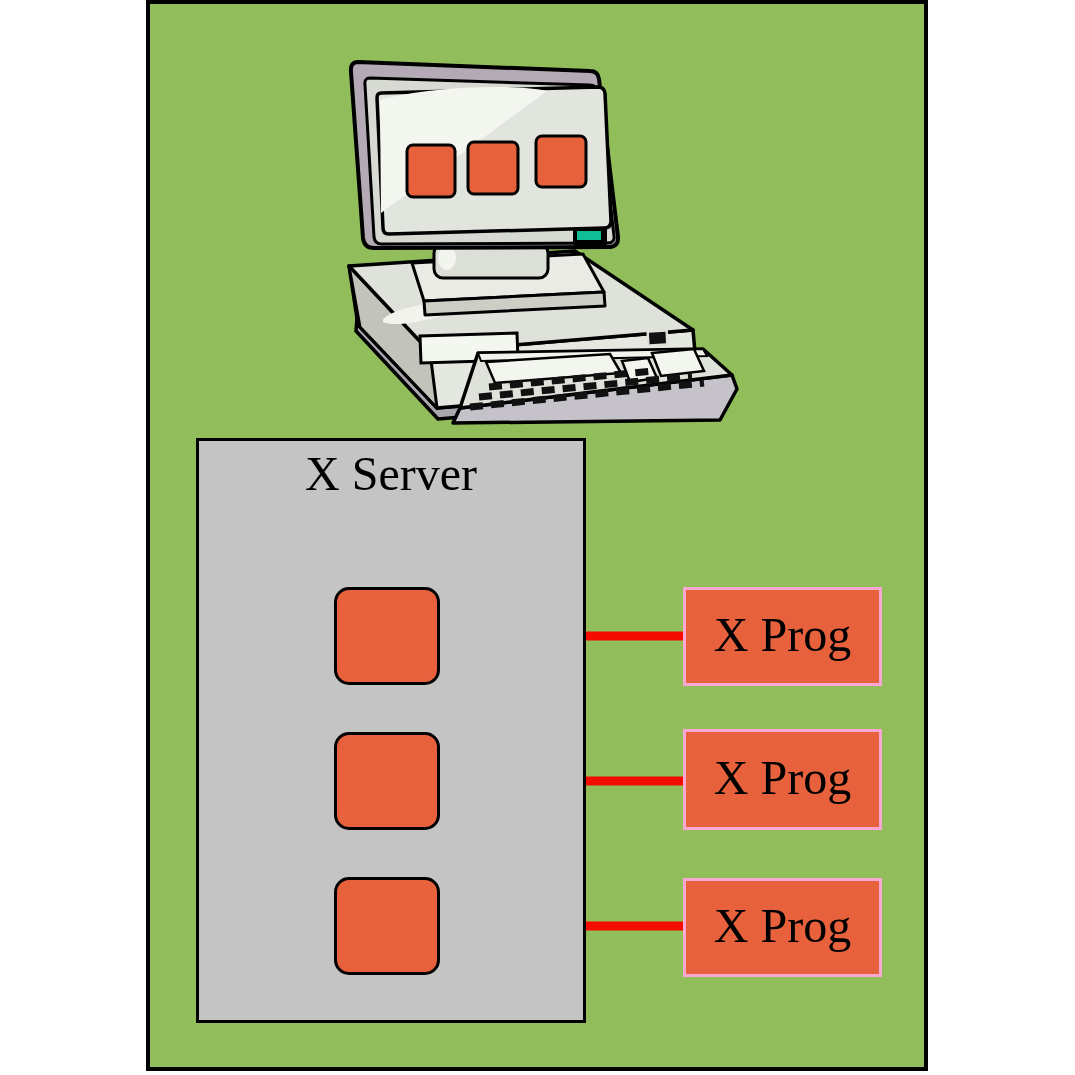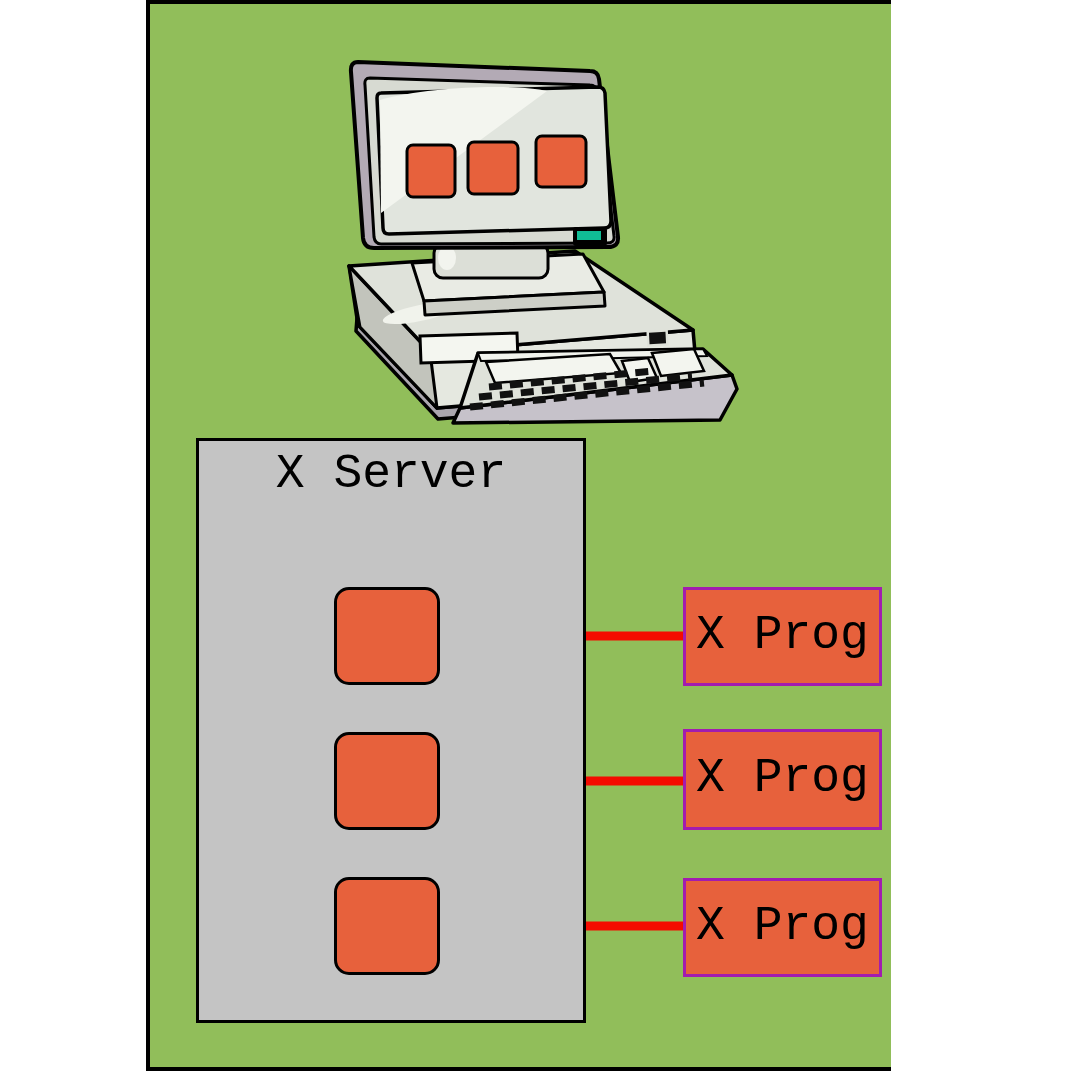--- a/index.html
+++ b/index.html
@@ -1,18 +1,18 @@
 <!DOCTYPE html>
 <html><head>
 <meta charset="utf-8">
 <style>
   html,body{margin:0;padding:0;background:#ffffff;}
   .page{
-    position:relative;width:891px;height:1075px;background:#ffffff;overflow:hidden;
-    font-family:Liberation Mono, monospace;
+    position:relative;width:1075px;height:1075px;background:#ffffff;overflow:hidden;
+    font-family:Liberation Serif, serif;
   }
   .panel{
     position:absolute;left:146px;top:0;width:782px;height:1071px;
     box-sizing:border-box;border:4px solid #000;background:#91be5a;
   }
   .overlay{position:absolute;left:0;top:0;width:1075px;height:1075px;pointer-events:none;}
   .server-box{
     position:absolute;left:196px;top:438px;width:390px;height:585px;
     box-sizing:border-box;border:3px solid #000;background:#c4c4c4;
   }
@@ -20,21 +20,21 @@
     position:absolute;left:0;top:4px;width:100%;
     text-align:center;font-size:48px;line-height:58px;color:#000;
   }
   .win-square{
     position:absolute;left:135px;width:106px;height:98px;
     box-sizing:border-box;border:3px solid #000;border-radius:15px;background:#e7613c;
   }
   .win-1{top:146px;} .win-2{top:291px;} .win-3{top:436px;}
   .prog-box{
     position:absolute;left:683px;width:199px;height:99px;
-    box-sizing:border-box;border:3px solid #a21caf;background:#e7613c;
+    box-sizing:border-box;border:3px solid #f9a8d4;background:#e7613c;
     display:flex;align-items:center;justify-content:center;
     font-size:48px;color:#000;padding-bottom:4px;
   }
   .prog-1{top:587px;} .prog-2{top:729px;height:101px;} .prog-3{top:878px;}
 </style>
 </head>
 <body>
 
 <div class="page">
 

